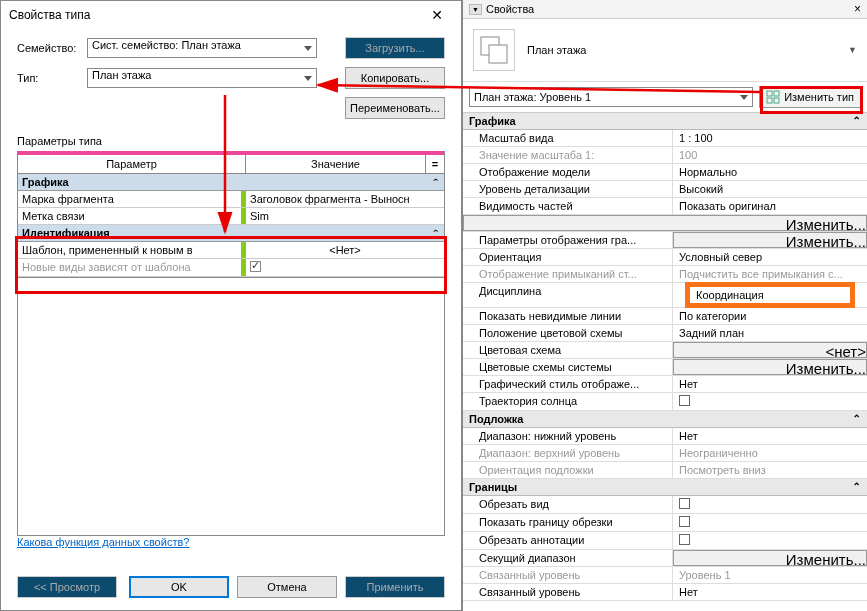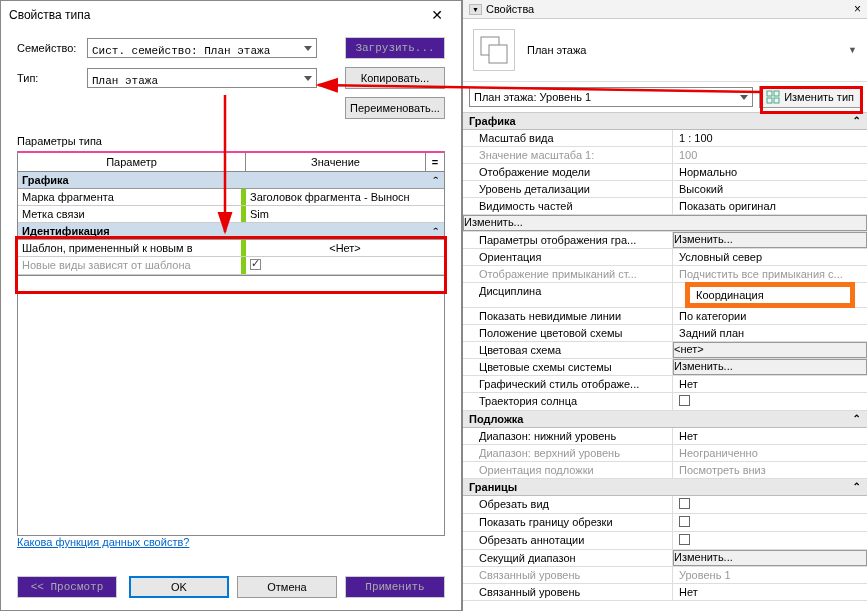--- a/index.html
+++ b/index.html
@@ -54,24 +54,23 @@
       gap: 0;
     }
     .form-label { width: 70px; }
     .combo {
       flex: 1;
       max-width: 230px;
       height: 20px;
       border: 1px solid #888;
       background: #fff;
       display: flex;
-      align-items: flex-end;
+      align-items: flex-start;
       padding: 0 4px;
       position: relative;
-      font-family: Liberation Mono, monospace;
     }
     .combo::after {
       content: "";
       position: absolute;
       right: 4px;
       top: 7px;
       border-left: 4px solid transparent;
       border-right: 4px solid transparent;
       border-top: 5px solid #555;
     }
@@ -79,33 +78,33 @@
       width: 100px;
       height: 22px;
       border: 1px solid #999;
       background: #e7e7e7;
       font-size: 11px;
       cursor: pointer;
       display: inline-flex;
       align-items: center;
       justify-content: center;
     }
-    .btn.disabled { color: #aaa; background: #4c1d95; border-color: #ccc; cursor: default; font-family: Liberation Mono, monospace; }
+    .btn.disabled { color: #aaa; background: #0c4a6e; border-color: #ccc; cursor: default; }
     .btn-col { margin-left: auto; }
     
     .section-label { margin: 8px 0 4px; }
     
     .param-grid {
       border: 1px solid #888;
       border-top: none;
     }
     .param-head {
       display: flex;
       background: #fff;
-      border-top: 2px solid #ec4899;
+      border-top: 4px solid #ec4899;
       border-bottom: 1px solid #888;
     }
     .param-head-cell {
       padding: 3px 4px;
       text-align: center;
       border-right: 1px solid #888;
     }
     .param-head-cell:first-child { width: 228px; }
     .param-head-cell:nth-child(2) { flex: 1; }
     .param-head-cell:last-child { width: 18px; font-weight: bold; border-right: none; }
@@ -305,22 +304,22 @@
       padding: 0;
       display: flex;
       align-items: center;
       justify-content: center;
     }
     .prop-btn {
       width: 100%;
       height: 16px;
       border: 1px solid #999;
       background: #f0f0f0;
-      font-size: 11px;
-      text-align: left;
+      font-size: 15px;
+      text-align: right;
     }
     .prop-r.boxed { border: 5px solid #f97316; margin: -1px 12px; }
     .prop-checkbox { width: 11px; height: 11px; border: 1px solid #666; display: inline-block; }
   </style>
 </head>
 <body>
 
 <div class="container">
 
   <div class="dialog">

